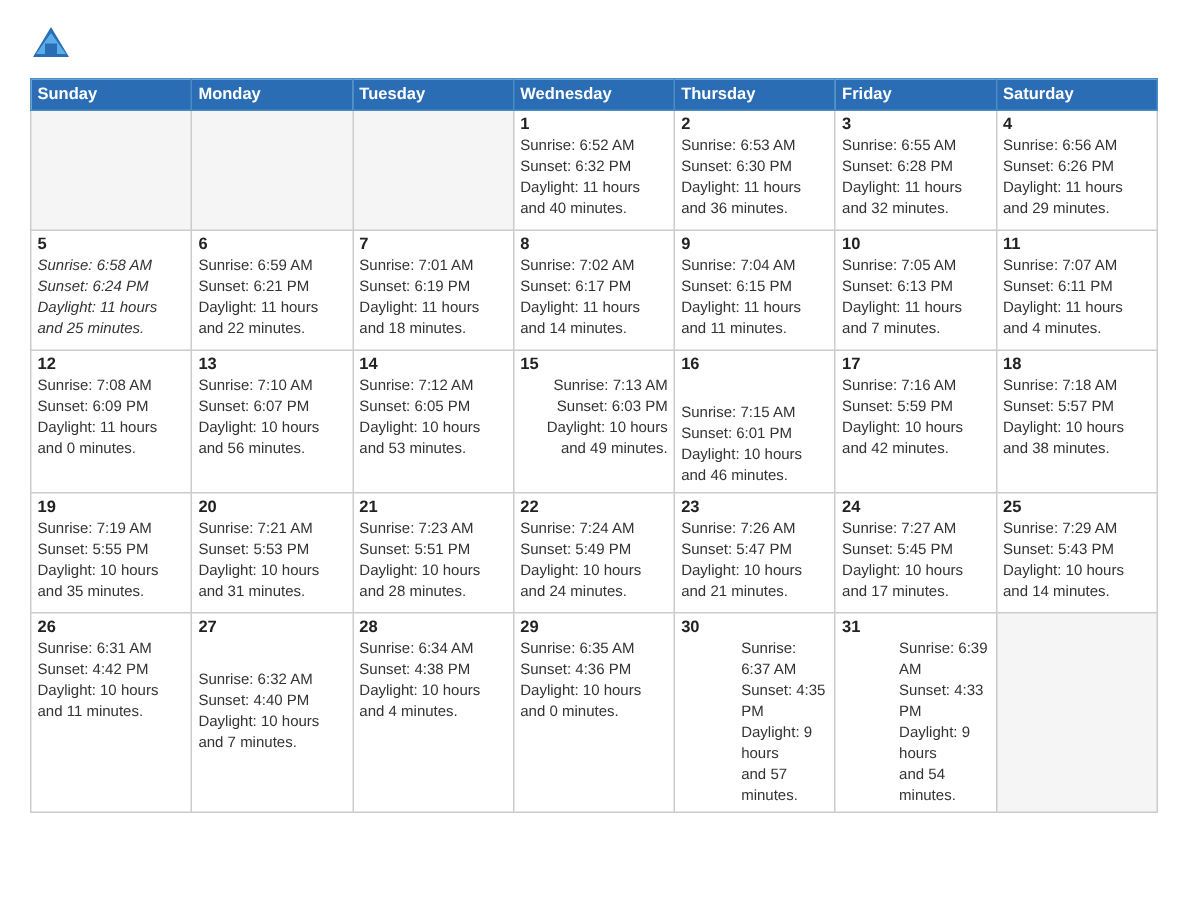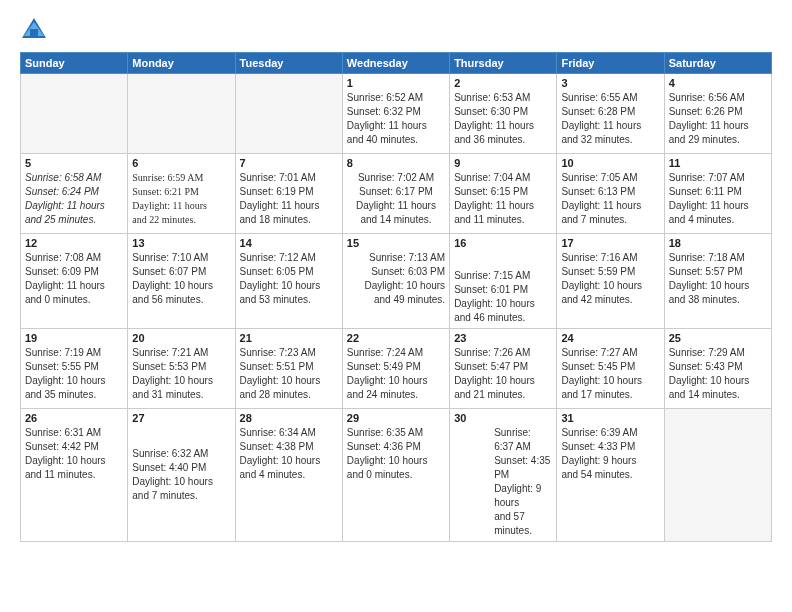--- a/index.html
+++ b/index.html
@@ -172,35 +172,35 @@
         <tr>
           <td>
             <span class="day-num">5</span>
             <div class="day-info" style="white-space: pre-line; font-style: italic;">Sunrise: 6:58 AM
 Sunset: 6:24 PM
 Daylight: 11 hours
 and 25 minutes.</div>
           </td>
           <td>
             <span class="day-num">6</span>
-            <div class="day-info" style="white-space: pre-line; font-family: Liberation Serif, serif;">Sunrise: 6:59 AM
+            <div class="day-info" style="white-space: pre-line;">Sunrise: 6:59 AM
 Sunset: 6:21 PM
 Daylight: 11 hours
 and 22 minutes.</div>
           </td>
           <td>
             <span class="day-num">7</span>
             <div class="day-info" style="white-space: pre-line;">Sunrise: 7:01 AM
 Sunset: 6:19 PM
 Daylight: 11 hours
 and 18 minutes.</div>
           </td>
           <td>
             <span class="day-num">8</span>
-            <div class="day-info" style="white-space: pre-line; text-align: center;">Sunrise: 7:02 AM
+            <div class="day-info" style="white-space: pre-line;">Sunrise: 7:02 AM
 Sunset: 6:17 PM
 Daylight: 11 hours
 and 14 minutes.</div>
           </td>
           <td>
             <span class="day-num">9</span>
             <div class="day-info" style="white-space: pre-line;">Sunrise: 7:04 AM
 Sunset: 6:15 PM
 Daylight: 11 hours
 and 11 minutes.</div>
@@ -353,21 +353,21 @@
           </td>
           <td>
             <span class="day-num">30</span>
             <div class="day-info" style="white-space: pre-line; margin-left: 40px;">Sunrise: 6:37 AM
 Sunset: 4:35 PM
 Daylight: 9 hours
 and 57 minutes.</div>
           </td>
           <td>
             <span class="day-num">31</span>
-            <div class="day-info" style="white-space: pre-line;">Sunrise: 6:39 AM
+            <div class="day-info" style="white-space: pre-line; margin-left: 38px;">Sunrise: 6:39 AM
 Sunset: 4:33 PM
 Daylight: 9 hours
 and 54 minutes.</div>
           </td>
           <td class="empty"></td>
         </tr>
       </tbody>
   </table>
 </div>
 

